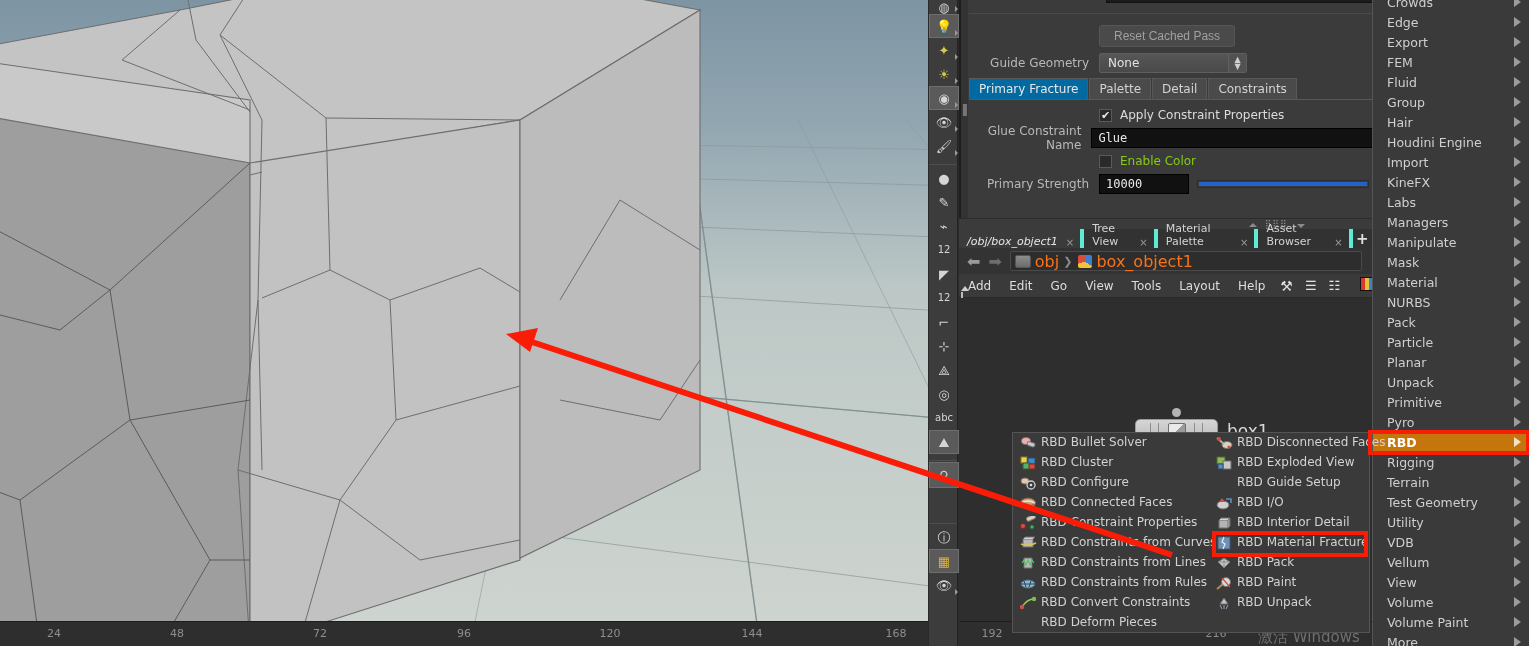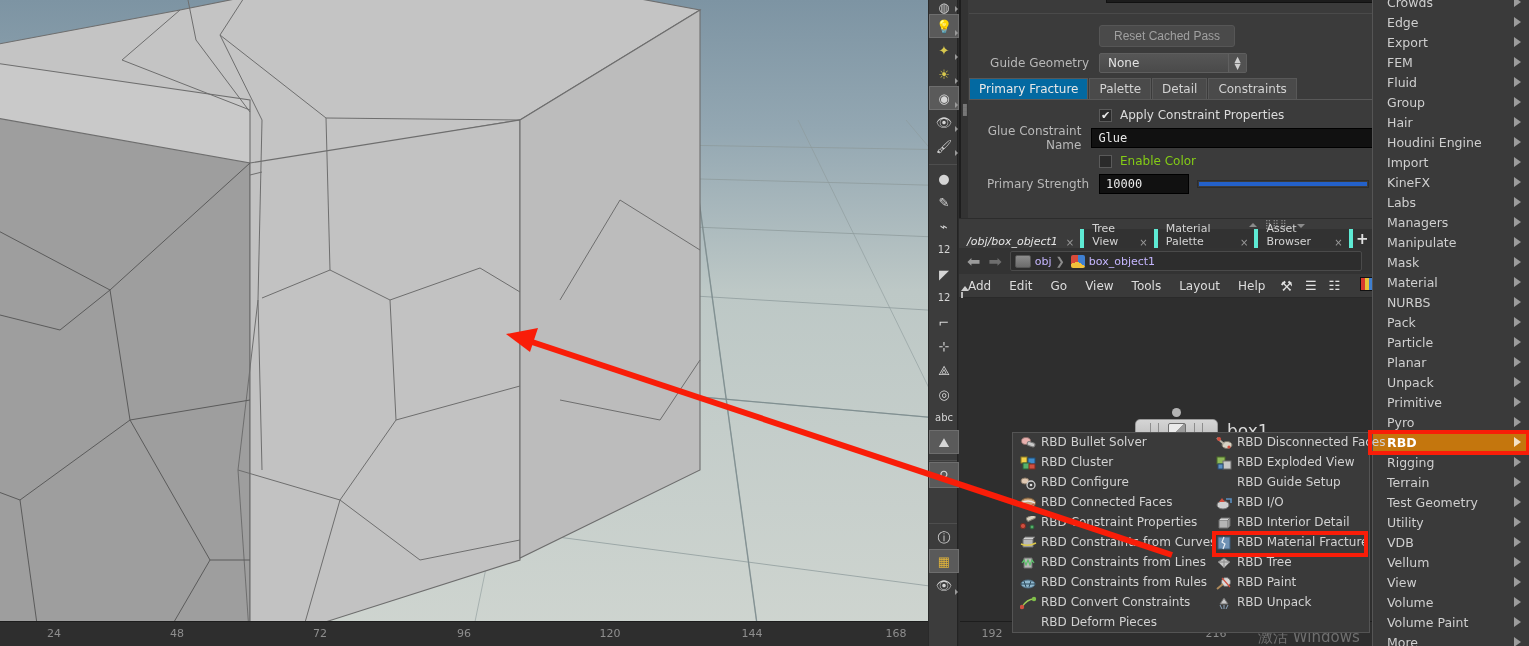--- a/index.html
+++ b/index.html
@@ -162,21 +162,21 @@
   #netpath {
     position:absolute; left:0; top:19px; width:413px; height:26px;
     background:#333; display:flex; align-items:center; padding-left:4px;
   }
   .navarrow { color:#9b9b9b; font-size:16px; margin:0 4px; }
   .crumbbox {
     display:flex; align-items:center; height:20px;
     background:#2d2d2d; border:1px solid #4a4a4a; border-radius:2px;
     padding:0 8px 0 4px; margin-left:4px; width:352px;
   }
-  .crumbbox .seg { color:#c4b5fd; font-size:11px; margin:0 4px; }
+  .crumbbox .seg { color:#f97316; font-size:16px; margin:0 4px; }
   .crumbbox .chev { color:#8c8c8c; font-size:11px; }
 
   #netmenubar {
     position:absolute; left:0; top:45px; width:413px; height:24px;
     background:#3a3a3a; display:flex; align-items:center;
     border-bottom:1px solid #2a2a2a;
   }
   #netmenubar .mi { padding:0 9px; color:#dcdcdc; font-size:12px; }
   .nm-scroll-tri { position:absolute; left:2px; top:3px; width:0;height:0;
      border-left:4px solid transparent;border-right:4px solid transparent;border-bottom:5px solid #cfcfcf;}
@@ -735,21 +735,21 @@
         </span>
         <span>RBD Material Fracture</span>
       </div>
       <div class="mitem">
         <span class="ico">
           <svg width="17" height="14">
               <path d="M8 2 L14 6 L8 12 L2 6 Z" fill="#c6c6c6" stroke="#6e6e6e"></path>
               <path d="M8 2 L8 12 M2 6 L14 6" stroke="#8a8a8a"></path>
             </svg>
         </span>
-        <span>RBD Tree</span>
+        <span>RBD Pack</span>
       </div>
       <div class="mitem">
         <span class="ico">
           <svg width="17" height="14">
               <circle cx="10" cy="6" r="4.5" fill="#d8d8d8" stroke="#6e6e6e"></circle>
               <path d="M1 13 L7 8" stroke="#b08a5a" stroke-width="2"></path>
               <path d="M6 2 L14 11" stroke="#d04f3f" stroke-width="1.2"></path>
             </svg>
         </span>
         <span>RBD Paint</span>

